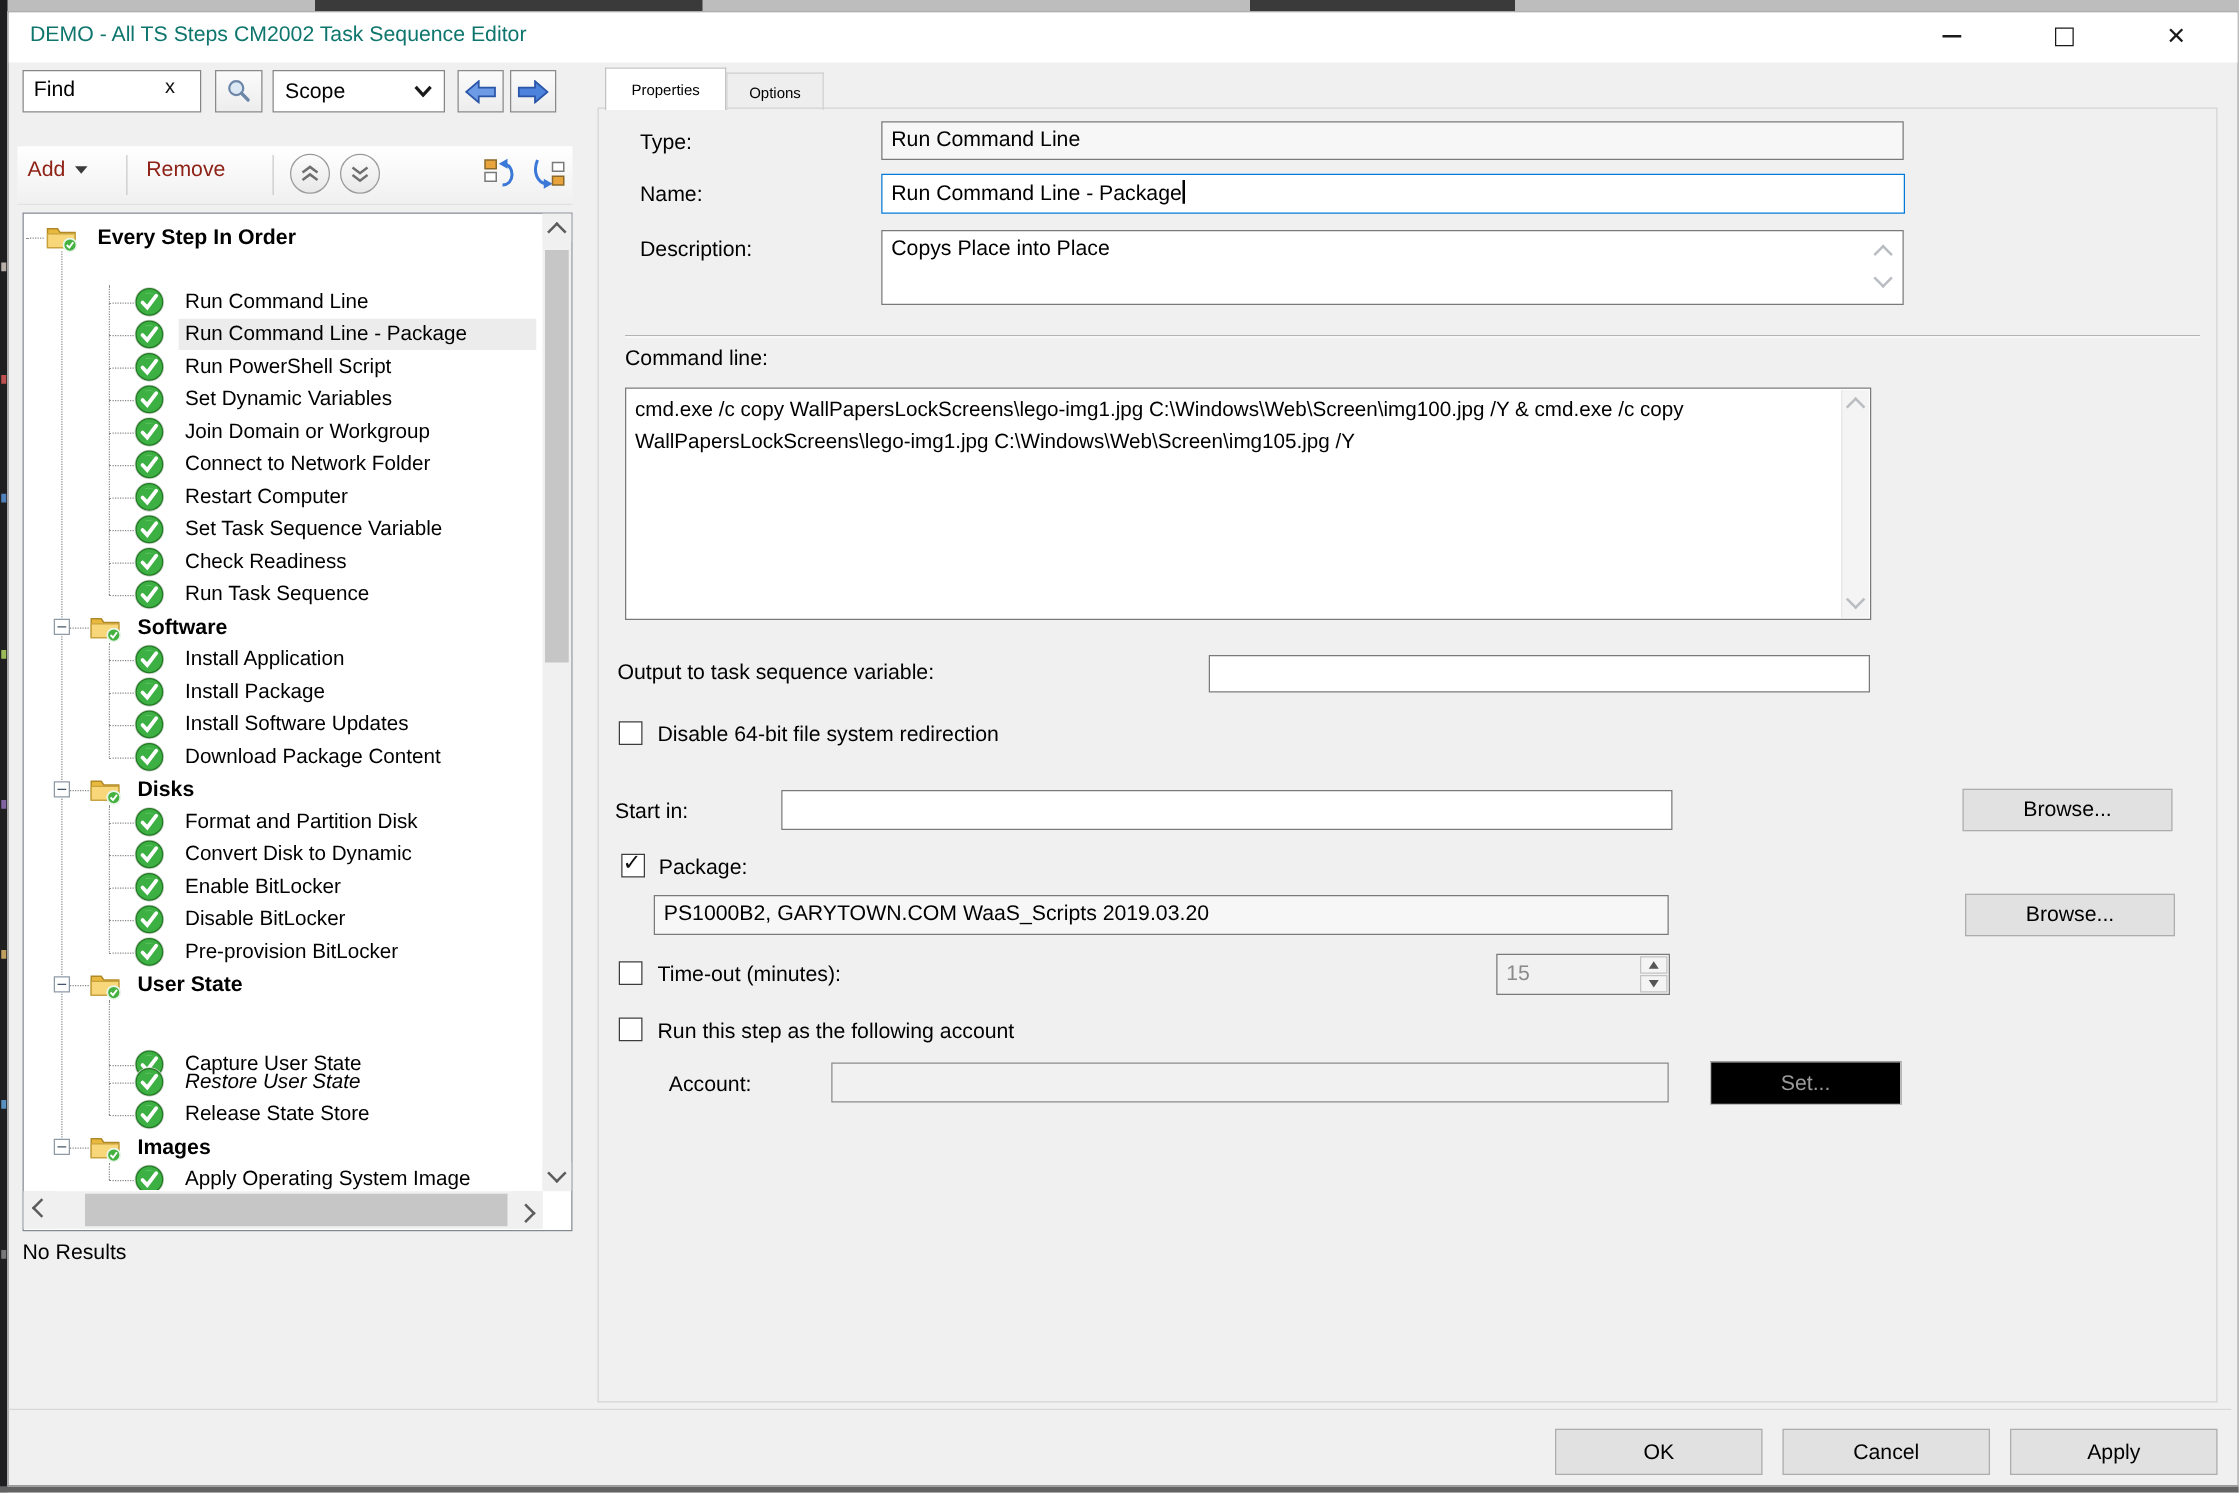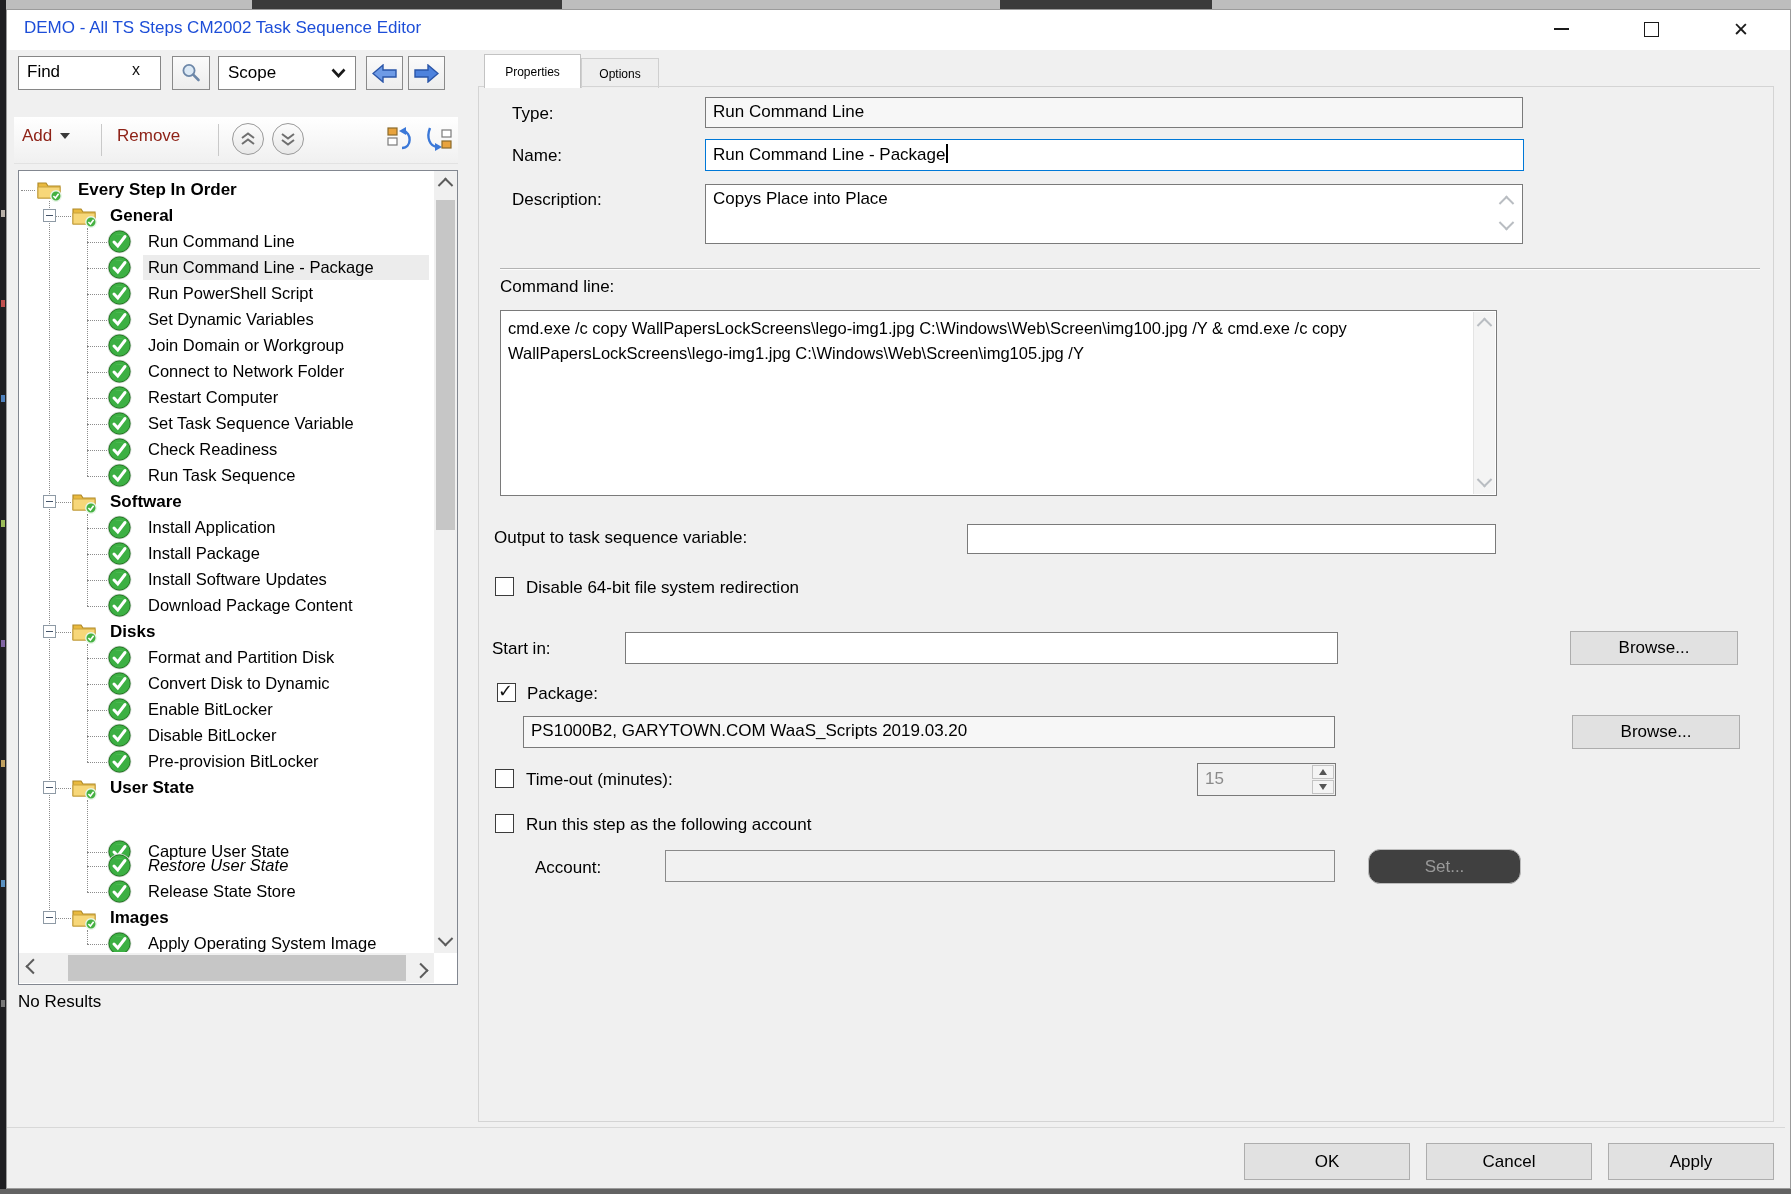--- a/index.html
+++ b/index.html
@@ -8,21 +8,21 @@
   .abs{position:absolute;}
   
   .strip-top{left:0;top:0;width:1791px;height:9px;background:#bdbdbd;}
   .strip-top .seg{position:absolute;top:0;height:9px;background:#3a3a3a;}
   .strip-left{left:0;top:0;width:6px;height:1194px;background:#1f1f22;}
   .strip-left i{position:absolute;left:1px;width:4px;height:7px;display:block;}
   .strip-bottom{left:0;top:1189px;width:1791px;height:5px;background:#636363;}
   
   .window{left:6px;top:9px;width:1785px;height:1180px;background:#f0f0f0;border:1px solid #9b9b9b;box-sizing:border-box;}
   .titlebar{left:7px;top:10px;width:1783px;height:40px;background:#ffffff;}
-  .title-text{left:24px;top:18px;font-size:17px;color:#1d4ed8;}
+  .title-text{left:24px;top:18px;font-size:17px;color:#0f766e;}
   .winbtn{top:10px;width:58px;height:38px;display:flex;align-items:center;justify-content:center;}
   .glyph-min{width:15px;height:2px;background:#1a1a1a;}
   .glyph-max{width:13px;height:13px;border:1.6px solid #1a1a1a;}
   .glyph-close{font-size:19px;color:#1a1a1a;line-height:1;}
   
   .box{box-sizing:border-box;background:#fff;border:1px solid #868686;}
   .findbox{left:18px;top:56px;width:143px;height:34px;padding:5px 8px;font-size:17px;}
   .findbox input{border:none;outline:none;width:92px;font:17px "Liberation Sans",sans-serif;padding:0;background:transparent;}
   .find-clear{left:132px;top:61px;font-size:16px;color:#111;}
   .sqbtn{box-sizing:border-box;background:linear-gradient(#fbfbfb,#ededed);border:1px solid #8a8a8a;display:flex;align-items:center;justify-content:center;}
@@ -63,21 +63,21 @@
   .flabel{position:absolute;font-size:17px;color:#000;white-space:nowrap;}
   .field{position:absolute;box-sizing:border-box;border:1px solid #7a7a7a;background:#fff;font-size:17px;padding:4px 7px;white-space:nowrap;overflow:hidden;}
   .field.ro{background:#f7f7f7;}
   .field.dis{background:#f1f1f1;color:#6e6e6e;border-color:#8a8a8a;}
   .caret{display:inline-block;width:1.5px;height:19px;background:#000;vertical-align:-3px;margin-left:1px;}
   .groove{border-top:1px solid #b3b3b3;border-bottom:1px solid #fdfdfd;height:0;}
   .cb{position:absolute;width:19px;height:19px;background:#fff;border:1.6px solid #3c3c3c;box-sizing:border-box;}
   .cb.checked::after{content:"✓";position:absolute;left:0px;top:-4px;font-size:18px;font-weight:bold;color:#111;}
   .btn{position:absolute;box-sizing:border-box;background:#e1e1e1;border:1px solid #adadad;font-size:17px;
        display:flex;align-items:center;justify-content:center;font-family:inherit;}
-  .btn.disabled{background:#404040;border-color:#bcbcbc;color:#9a9a9a;border-radius:12px;}
+  .btn.disabled{background:#000000;border-color:#bcbcbc;color:#9a9a9a;}
   .spin-tri-up{width:0;height:0;border-left:4.5px solid transparent;border-right:4.5px solid transparent;border-bottom:6px solid #555;}
   .spin-tri-down{width:0;height:0;border-left:4.5px solid transparent;border-right:4.5px solid transparent;border-top:6px solid #555;}
 </style>
 </head>
 <body>
 
 <div id="screen">
 
   <div class="abs strip-top">
     <span class="seg" style="left:252px;width:310px;"></span>
@@ -183,31 +183,20 @@
       <div class="trow" style="top:6px;">
         <div class="dotline dot-h" style="left:2px;top:13px;width:14px;"></div>
         <div style="position:absolute;left:17px;top:1px;"><svg width="28" height="24" viewBox="0 0 28 24">
             <path d="M2 5 L10 5 L12 8 L24 8 L24 20 L2 20 Z" fill="#e9b93e" stroke="#b08a28" stroke-width="1.2"></path>
             <path d="M2 9 L24 9 L24 20 L2 20 Z" fill="#f7d779" stroke="#c9a23c" stroke-width="1"></path>
             <circle cx="20" cy="18" r="5.2" fill="#45b141" stroke="#e8f5e8" stroke-width="1.4"></circle>
             <polyline points="17.4,18 19.4,20 22.6,15.8" fill="none" stroke="#fff" stroke-width="1.6"></polyline>
           </svg></div>
         <div class="tlabel b" style="left:59px;">Every Step In Order</div>
       </div>
-      <div class="trow" style="top:32px;">
-        <div class="dotline dot-h" style="left:37px;top:13px;width:15px;"></div>
-        <div class="minusbox" style="left:24px;top:6px;"></div>
-        <div style="position:absolute;left:52px;top:1px;"><svg width="28" height="24" viewBox="0 0 28 24">
-            <path d="M2 5 L10 5 L12 8 L24 8 L24 20 L2 20 Z" fill="#e9b93e" stroke="#b08a28" stroke-width="1.2"></path>
-            <path d="M2 9 L24 9 L24 20 L2 20 Z" fill="#f7d779" stroke="#c9a23c" stroke-width="1"></path>
-            <circle cx="20" cy="18" r="5.2" fill="#45b141" stroke="#e8f5e8" stroke-width="1.4"></circle>
-            <polyline points="17.4,18 19.4,20 22.6,15.8" fill="none" stroke="#fff" stroke-width="1.6"></polyline>
-          </svg></div>
-        <div class="tlabel b" style="left:91px;">General</div>
-      </div>
       <div class="trow" style="top:58px;">
         <div class="dotline dot-h" style="left:68px;top:13px;width:20px;"></div>
         <div style="position:absolute;left:88px;top:0px;"><svg width="25" height="25" viewBox="0 0 25 25">
             <circle cx="12.5" cy="12.5" r="11.8" fill="#cdd2cd"></circle>
             <circle cx="12.5" cy="12.5" r="10.6" fill="#3cb043" stroke="#217a21" stroke-width="1"></circle>
             <path d="M8.5 6 A 10 10 0 0 1 17 6.5 A 14 14 0 0 0 8.5 6Z" fill="#8fe08a" opacity="0.8"></path>
             <polyline points="7,13 10.8,17 18,7.5" fill="none" stroke="#fff" stroke-width="3" stroke-linecap="round"></polyline>
           </svg></div>
         <div class="tlabel" style="left:129px;">Run Command Line</div>
       </div>

